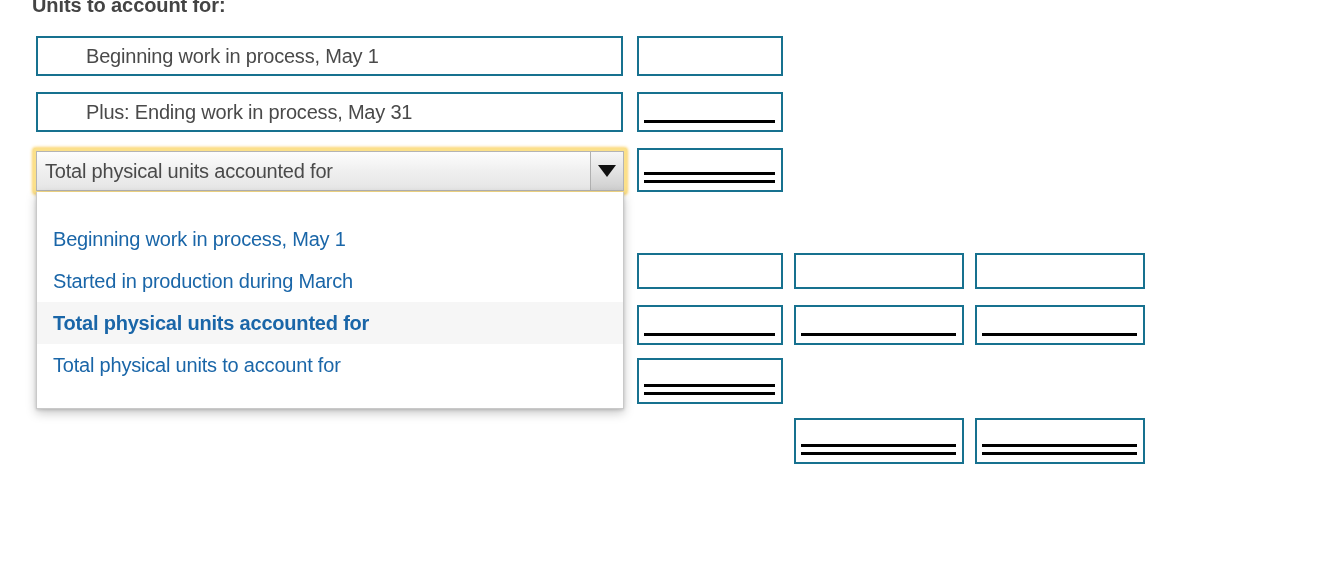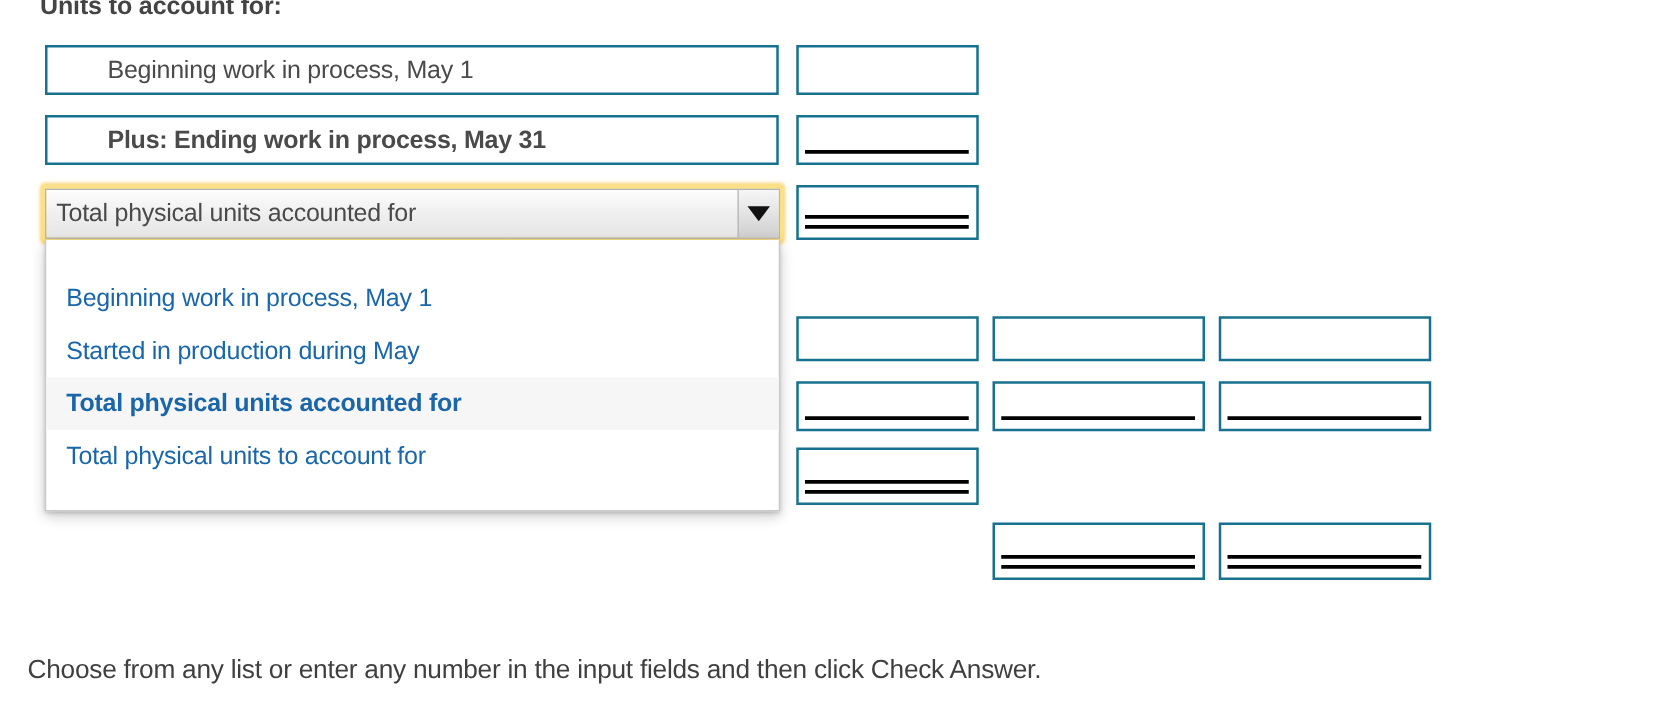--- a/index.html
+++ b/index.html
@@ -168,36 +168,36 @@
 <body>
 
 <div id="root">
 
   <div class="section-heading">Units to account for:</div>
 
   <div class="label-box" style="left:36px; top:36px; width:587px; height:40px;">
     <span class="label-text">Beginning work in process, May 1</span>
   </div>
 
-  <div class="label-box" style="left:36px; top:92px; width:587px; height:40px;font-weight:bold;">
+  <div class="label-box" style="left:36px; top:92px; width:587px; height:40px;">
     <span class="label-text">Plus: Ending work in process, May 31</span>
   </div>
 
   <div class="combo-wrap" style="left:33px; top:148px; width:594px; height:46px;">
     <div class="combo-field">
       <span class="combo-value">Total physical units accounted for</span>
       <span class="combo-arrow-btn">
         <span class="caret"></span>
       </span>
     </div>
   </div>
 
   <div class="dropdown-panel" style="left:36px; top:192px; width:588px;">
     <div class="dropdown-option">Beginning work in process, May 1</div>
-    <div class="dropdown-option">Started in production during May</div>
+    <div class="dropdown-option">Started in production during March</div>
     <div class="dropdown-option is-selected">Total physical units accounted for</div>
     <div class="dropdown-option">Total physical units to account for</div>
   </div>
 
   <div class="num-box" style="left:637px; top:36px; width:146px; height:40px;"></div>
 
   <div class="num-box rule-single" style="left:637px; top:92px; width:146px; height:40px;"></div>
 
   <div class="num-box rule-double" style="left:637px; top:148px; width:146px; height:44px;"></div>
 
@@ -207,15 +207,14 @@
 
   <div class="num-box rule-single" style="left:637px; top:305px; width:146px; height:40px;"></div>
   <div class="num-box rule-single" style="left:794px; top:305px; width:170px; height:40px;"></div>
   <div class="num-box rule-single" style="left:975px; top:305px; width:170px; height:40px;"></div>
 
   <div class="num-box rule-double" style="left:637px; top:358px; width:146px; height:46px;"></div>
 
   <div class="num-box rule-double" style="left:794px; top:418px; width:170px; height:46px;"></div>
   <div class="num-box rule-double" style="left:975px; top:418px; width:170px; height:46px;"></div>
 
-  <div class="footer-note">Choose from any list or enter any number in the input fields and then click Check Answer.</div>
 
 </div>
 
 </body></html>

